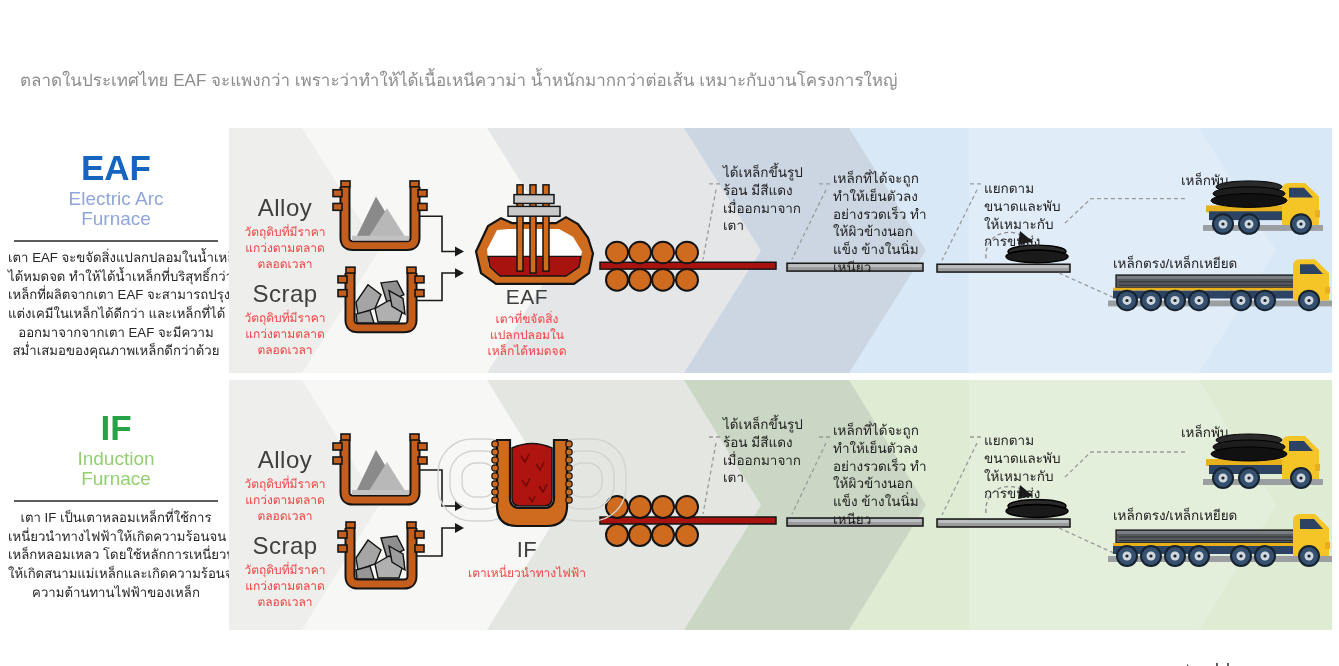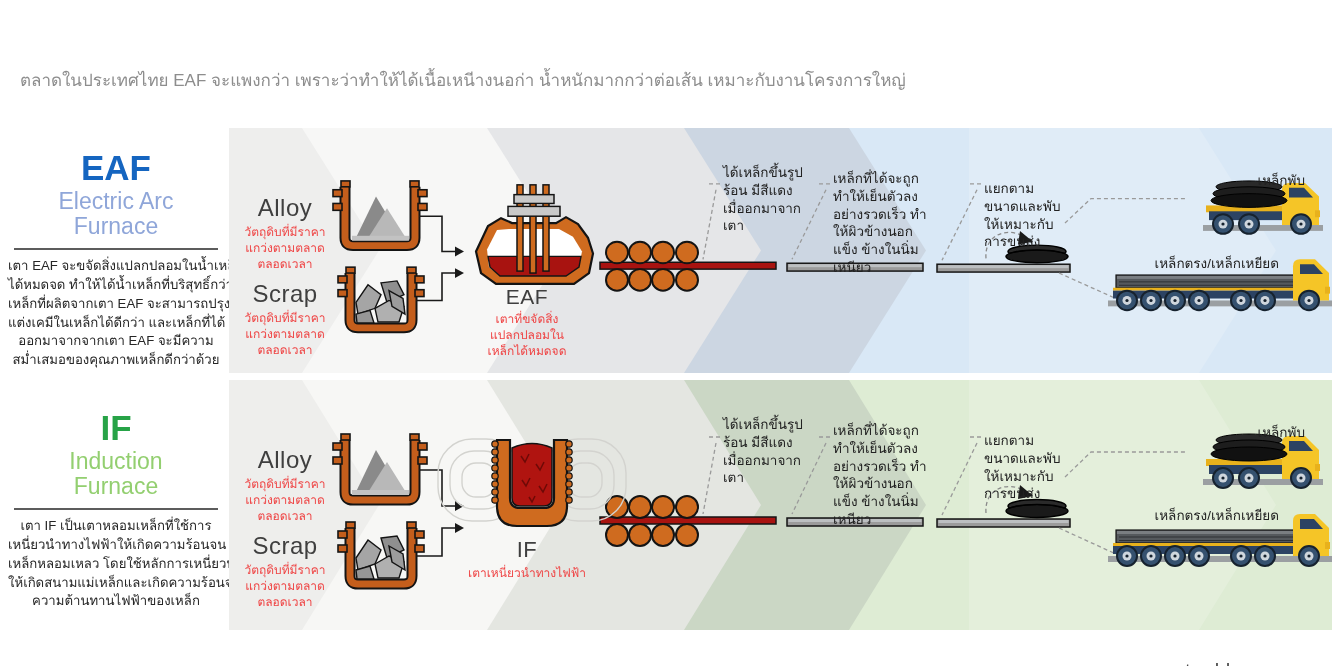--- a/index.html
+++ b/index.html
@@ -6,21 +6,21 @@
   #page{position:relative;width:1339px;height:666px;background:#ffffff;overflow:hidden;
         font-family:"Liberation Sans",sans-serif;color:#222;}
   
   .title{position:absolute;left:18px;top:12px;font-size:39px;font-weight:600;color:#1c1c1c;white-space:nowrap;}
   .title .eaf{color:#1272c4;font-weight:800;}
   .title .if{color:#0ba24c;font-weight:800;}
   .subtitle{position:absolute;left:20px;top:66px;font-size:17px;color:#8d8d8d;white-space:nowrap;}
   
   .side{position:absolute;left:8px;width:216px;text-align:center;}
   .side-abbr{font-size:35px;font-weight:800;line-height:1.05;}
-  .side-name{font-size:23px;line-height:1.08;margin-top:2px;}
+  .side-name{font-size:19px;line-height:1.08;margin-top:2px;}
   .side .divider{border:none;border-top:2px solid#5c5c5c;margin:10px 6px 7px 6px;}
   .side-desc{font-size:13.2px;color:#262626;line-height:1.42;white-space:pre;}
   .side-eaf{top:150px;} .side-eaf .side-abbr{color:#1565c0;} .side-eaf .side-name{color:#8fa6d9;}
   .side-if{top:410px;}  .side-if  .side-abbr{color:#27a347;} .side-if  .side-name{color:#93cf70;}
   
   .band{position:absolute;left:229px;width:1103px;}
   .band-eaf{top:128px;height:245px;}
   .band-if{top:380px;height:250px;}
   .band svg.art{position:absolute;left:0;top:0;width:100%;height:100%;display:block;}
   .lbl{position:absolute;text-align:center;color:#2e2e2e;}
@@ -29,21 +29,21 @@
   .lbl-alloy{left:8px;top:66px;width:96px;}
   .lbl-scrap{left:8px;top:152px;width:96px;}
   .lbl-furnace{left:238px;top:157px;width:120px;}
   .lbl-furnace .big{font-size:21px;}
   .lbl-furnace-if{left:208px;top:157px;width:180px;}
   .lbl-furnace-if .big{font-size:22px;}
   .ann{position:absolute;font-size:13.5px;line-height:1.32;color:#222;text-align:left;white-space:pre;}
   .ann1{left:494px;top:36px;width:92px;}
   .ann2{left:604px;top:42px;width:104px;}
   .ann3{left:755px;top:52px;width:92px;}
-  .truck-lbl{position:absolute;font-size:13.5px;color:#222;text-align:right;white-space:nowrap;}
+  .truck-lbl{position:absolute;font-size:13.5px;color:#222;text-align:left;white-space:nowrap;}
   .tl1{left:952px;top:41px;width:124px;}
   .tl2{left:884px;top:124px;width:166px;}
   .footer{position:absolute;right:12px;top:635px;font-size:20px;color:#4b4b4b;letter-spacing:1px;margin-top:25px;}
 </style>
 </head>
 <body>
 
 <div id="page">
 
   <svg width="0" height="0" style="position:absolute" aria-hidden="true">
@@ -212,21 +212,21 @@
                 <circle r="10" fill="#35516f" stroke="#16222e" stroke-width="2"></circle>
                 <circle r="4.5" fill="#cfd6dd"></circle>
                 <circle r="1.6" fill="#16222e"></circle>
               </g>
           </g>
         </g>
       </g>
     </defs>
   </svg>
 
-  <div class="subtitle">ตลาดในประเทศไทย EAF จะแพงกว่า เพราะว่าทำให้ได้เนื้อเหนีางนอก่า น้ำหนักมากกว่าต่อเส้น เหมาะกับงานโครงการใหญ่</div>
+  <div class="subtitle">ตลาดในประเทศไทย EAF จะแพงกว่า เพราะว่าทำให้ได้เนื้อเหนีความ่า น้ำหนักมากกว่าต่อเส้น เหมาะกับงานโครงการใหญ่</div>
 
   <div class="side side-eaf">
     <div class="side-abbr">EAF</div>
     <div class="side-name">
       <span>Electric Arc</span><br>
       <span>Furnace</span>
     </div>
     <hr class="divider">
     <div class="side-desc">เตา EAF จะขจัดสิ่งแปลกปลอมในน้ำเหล็ก
 ได้หมดจด ทำให้ได้น้ำเหล็กที่บริสุทธิ์กว่า

